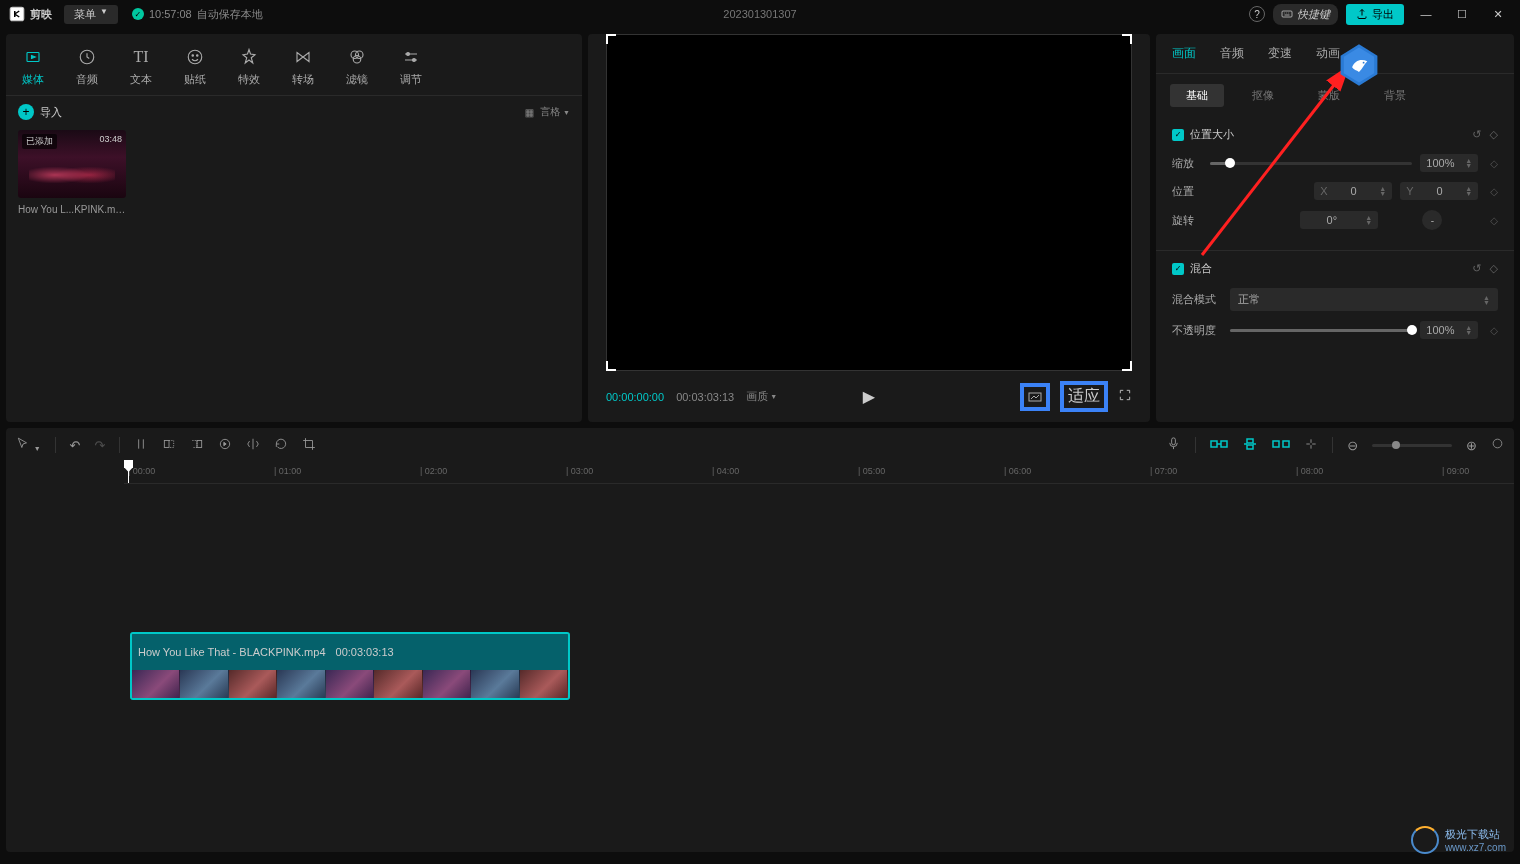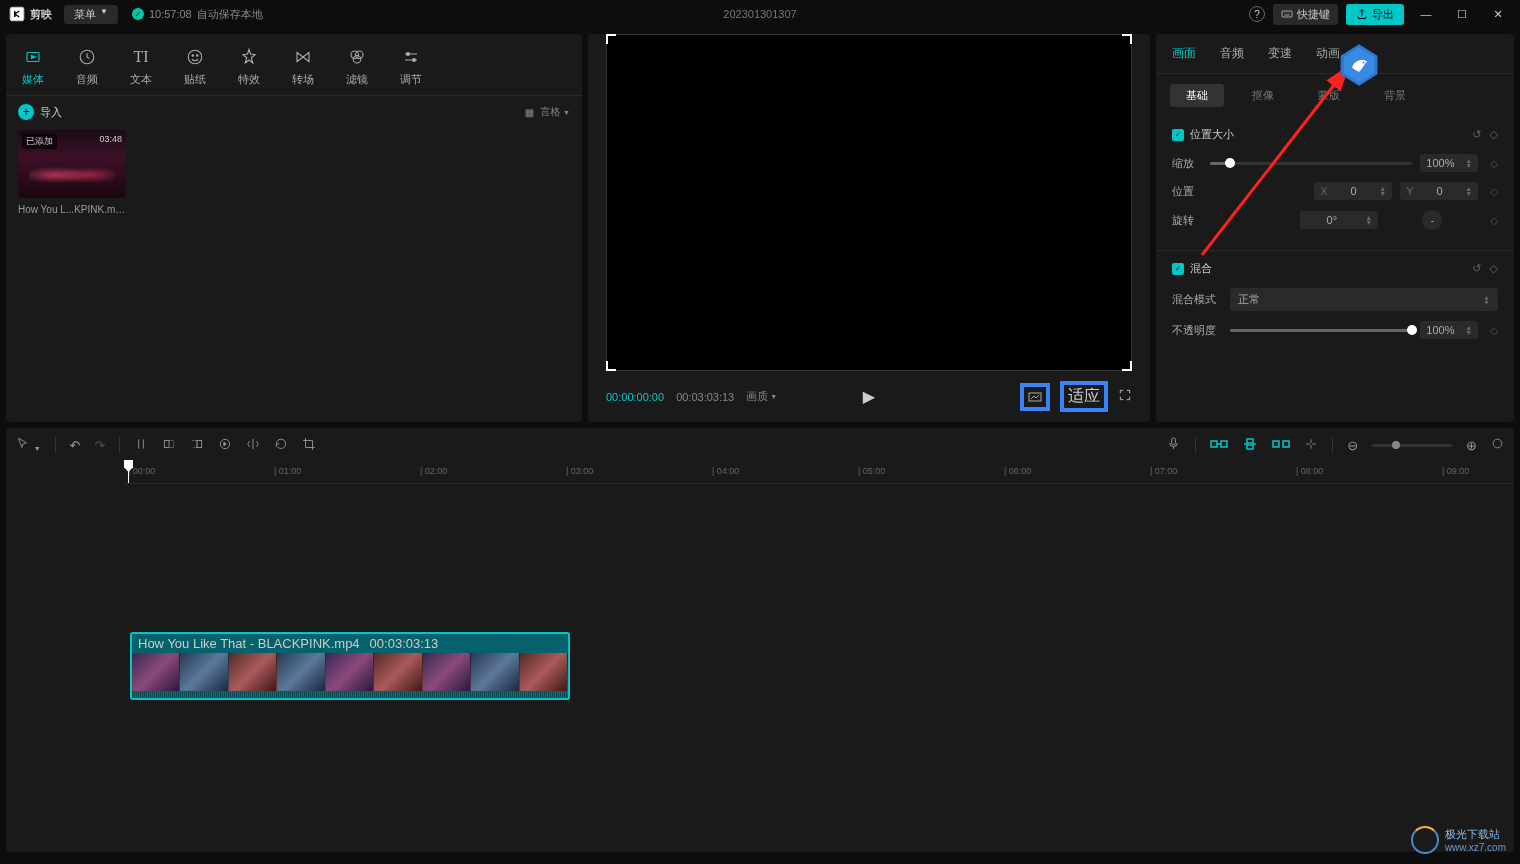--- a/index.html
+++ b/index.html
@@ -6,21 +6,21 @@
 body { background: #0d0d0d; color: #ccc; width: 1520px; height: 864px; overflow: hidden; position: relative; }
 
 
 .title-bar { height: 28px; background: #0d0d0d; display: flex; align-items: center; padding: 0 8px; font-size: 11px; }
 .title-bar .logo { display: flex; align-items: center; gap: 4px; font-weight: bold; }
 .title-bar .menu-btn { background: #2a2a2a; padding: 2px 10px; border-radius: 3px; margin-left: 12px; display: flex; gap: 4px; }
 .title-bar .save-status { margin-left: 14px; color: #888; display: flex; align-items: center; gap: 5px; }
 .title-bar .save-status .check { width: 12px; height: 12px; background: #00c8a0; border-radius: 50%; display: flex; align-items: center; justify-content: center; color: #000; font-size: 8px; }
 .title-bar .project-name { position: absolute; left: 50%; transform: translateX(-50%); color: #777; }
 .title-bar .right-controls { margin-left: auto; display: flex; align-items: center; gap: 8px; }
-.title-bar .shortcut-btn { background: #2a2a2a; padding: 3px 8px; border-radius: 3px; display: flex; align-items: center; gap: 4px; }
+.title-bar .shortcut-btn { background: #2a2a2a; padding: 3px 8px; border-radius: 8px; display: flex; align-items: center; gap: 4px; font-style: italic; }
 .title-bar .export-btn { background: #00c8c8; color: #000; padding: 3px 10px; border-radius: 3px; display: flex; align-items: center; gap: 4px; font-weight: 500; }
 .title-bar .win-ctrl { width: 28px; text-align: center; cursor: pointer; }
 
 
 .main { display: flex; height: 400px; padding: 6px; gap: 6px; }
 .panel { background: #1a1a1a; border-radius: 4px; }
 
 
 .left-panel { width: 576px; display: flex; flex-direction: column; }
 .top-tabs { display: flex; padding: 8px 0 4px 0; border-bottom: 1px solid #2a2a2a; }
@@ -101,21 +101,21 @@
 .playhead { position: absolute; top: 0; bottom: 0; width: 1px; background: #fff; z-index: 5; }
 .playhead::before { content: ""; position: absolute; top: -2px; left: -4px; width: 9px; height: 12px; background: #fff; clip-path: polygon(0 0, 100% 0, 100% 60%, 50% 100%, 0 60%); }
 
 .track-controls { position: absolute; left: 0; top: 22px; bottom: 0; width: 118px; display: flex; flex-direction: column; }
 .track-ctrl-row { display: flex; align-items: center; gap: 10px; padding: 0 12px; height: 70px; margin-top: 134px; font-size: 11px; color: #888; }
 .track-ctrl-row .cover-btn { background: #2a2a2a; padding: 4px 8px; border-radius: 3px; }
 .track-ctrl-row .tiny-icon { border: 1px solid #555; width: 16px; height: 12px; border-radius: 1px; }
 
 .tracks { margin-left: 118px; position: relative; height: calc(100% - 22px); }
 .clip { position: absolute; top: 148px; left: 6px; width: 440px; height: 68px; border: 2px solid #00c8c8; border-radius: 3px; background: #1a5560; overflow: hidden; }
-.clip-header { background: rgba(0,100,110,0.8); font-size: 13px; padding: 2px 6px; display: flex; gap: 10px; }
+.clip-header { background: rgba(0,100,110,0.8); font-size: 11px; padding: 12px 6px; display: flex; gap: 10px; }
 .clip-frames { height: 38px; display: flex; }
 .clip-frame { flex: 1; background: linear-gradient(135deg, #3a2855, #8a4a7a, #2a1840); border-right: 1px solid rgba(0,0,0,0.3); }
 .clip-frame:nth-child(2n) { background: linear-gradient(135deg, #2a3855, #5a7a9a, #1a2840); }
 .clip-frame:nth-child(3n) { background: linear-gradient(135deg, #552a2a, #aa5a5a, #401818); }
 .clip-audio { height: 14px; background: repeating-linear-gradient(90deg, #0a4a50 0px, #0a4a50 1px, #1a6a70 1px, #1a6a70 2px); }
 
 
 .annotation-arrow { position: absolute; pointer-events: none; z-index: 100; }
 .bird-logo { position: absolute; top: 42px; right: 138px; width: 46px; height: 46px; z-index: 101; }
 .watermark { position: absolute; bottom: 10px; right: 14px; font-size: 11px; color: #4a8acc; z-index: 100; display: flex; align-items: center; gap: 6px; }

